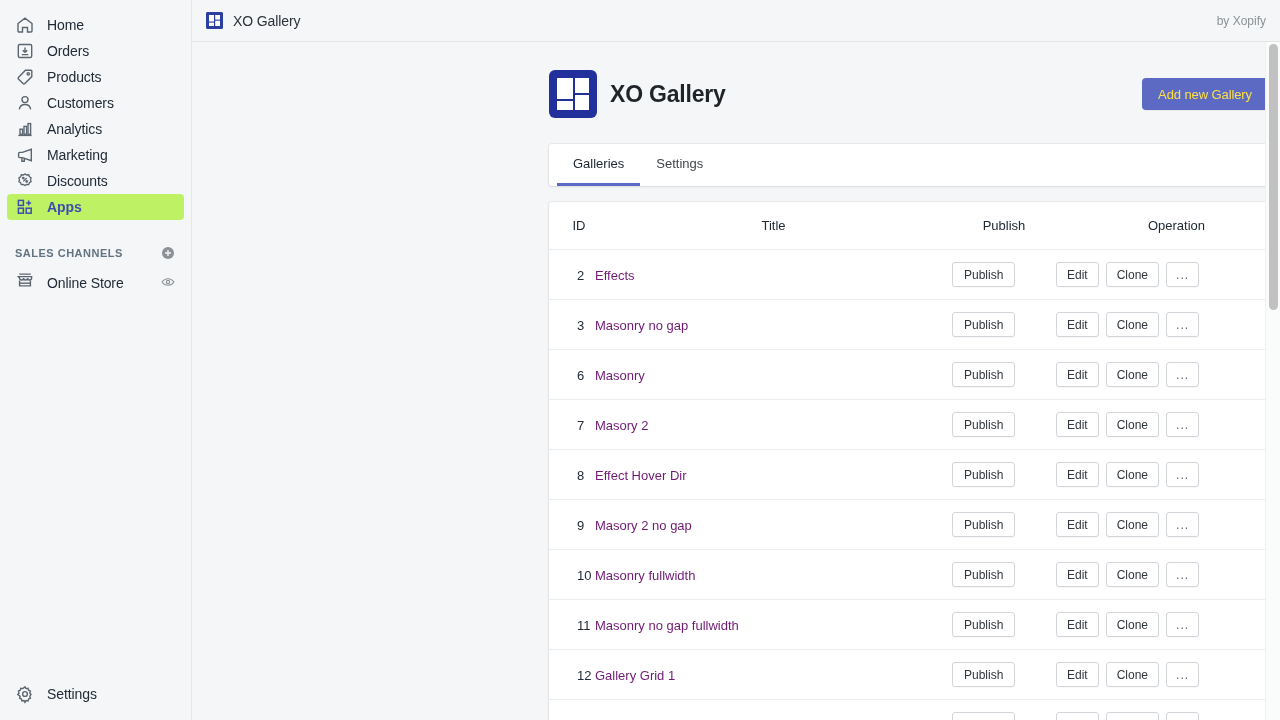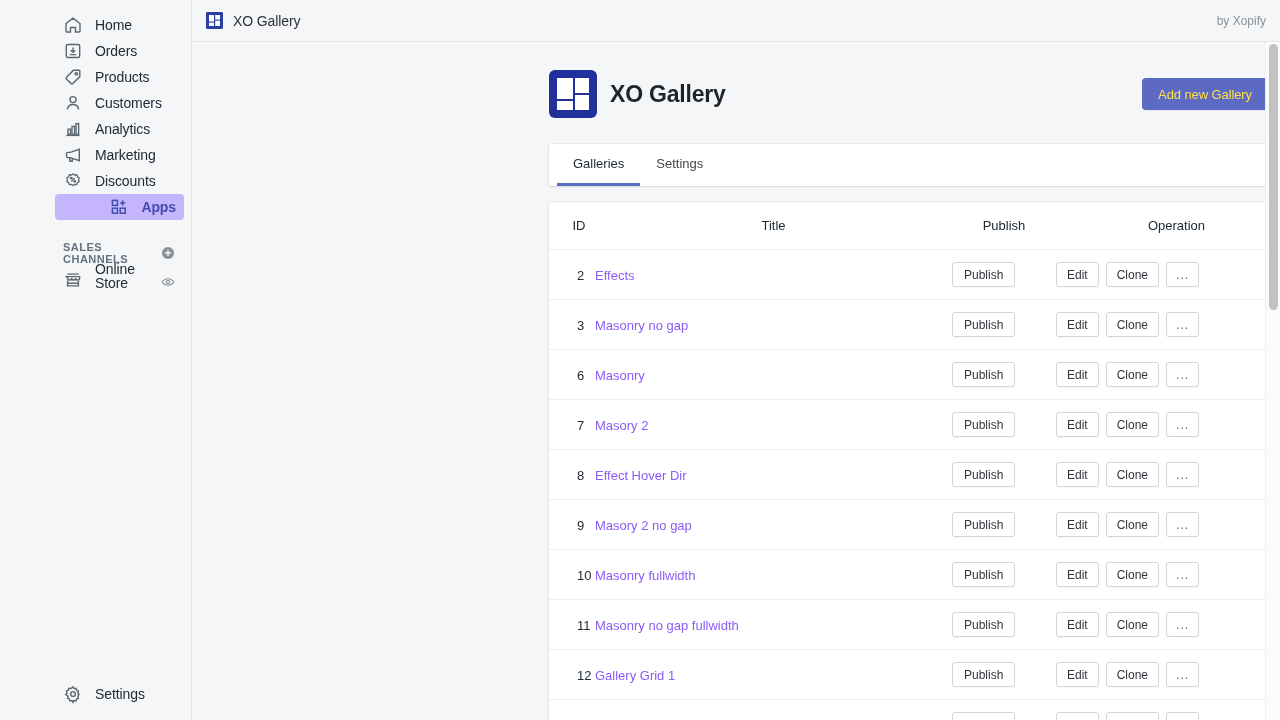--- a/index.html
+++ b/index.html
@@ -23,43 +23,41 @@
   
   .sidebar {
     width: 192px;
     height: 720px;
     background: #f4f6f8;
     border-right: 1px solid #e3e6ea;
     display: flex;
     flex-direction: column;
     padding-top: 12px;
     flex: 0 0 192px;
-    padding-left: 48px;
   }
 
   .nav-item {
     display: flex;
     align-items: center;
     height: 26px;
     margin: 0 7px 0 7px;
     padding: 0 8px 0 8px;
     border-radius: 4px;
     cursor: pointer;
     gap: 12px;
   }
   .nav-item + .nav-item { margin-top: 0px; }
   .nav-label {
     font-size: 14px;
     color: #212b36;
     letter-spacing: -0.1px;
     line-height: 1;
   }
   .nav-item.active {
-    background: #c4b5fd;
-    justify-content: flex-end;
+    background: #bef264;
   }
   .nav-item.active .nav-label { color: #3f4eae; font-weight: 600; }
   .nav-icon { width: 20px; height: 20px; display: block; flex: 0 0 20px; }
   .nav-icon svg { display:block; width: 20px; height: 20px; }
 
   .nav-spacer-sm { height: 14px; }
 
   .section-head {
     display: flex;
     align-items: center;
@@ -269,21 +267,21 @@
   }
   .tbl tr:last-child td { border-bottom: none; }
   .col-id    { width: 46px;  padding-left: 14px !important; }
   .col-title { width: 357px; }
   .col-pub   { width: 104px; }
   .col-op    { width: auto; }
 
   .cell-id { font-size: 13px; color: #212b36; padding-left: 14px; }
   .cell-link {
     font-size: 13px;
-    color: #8b5cf6;
+    color: #701a75;
     text-decoration: none;
     cursor: pointer;
   }
 
   .btn {
     height: 25px;
     min-width: 0;
     background: #ffffff;
     border: 1px solid #d2d5d9;
     border-radius: 3px;

